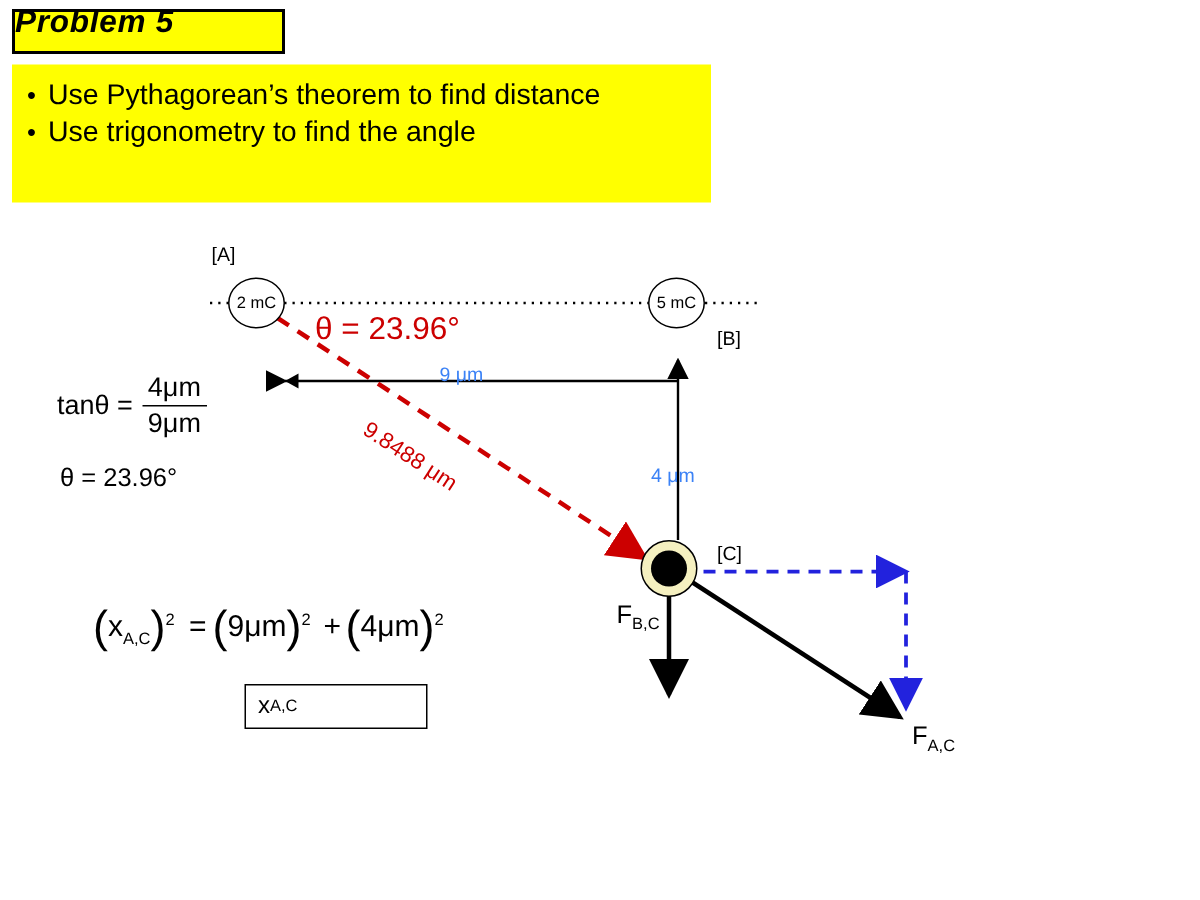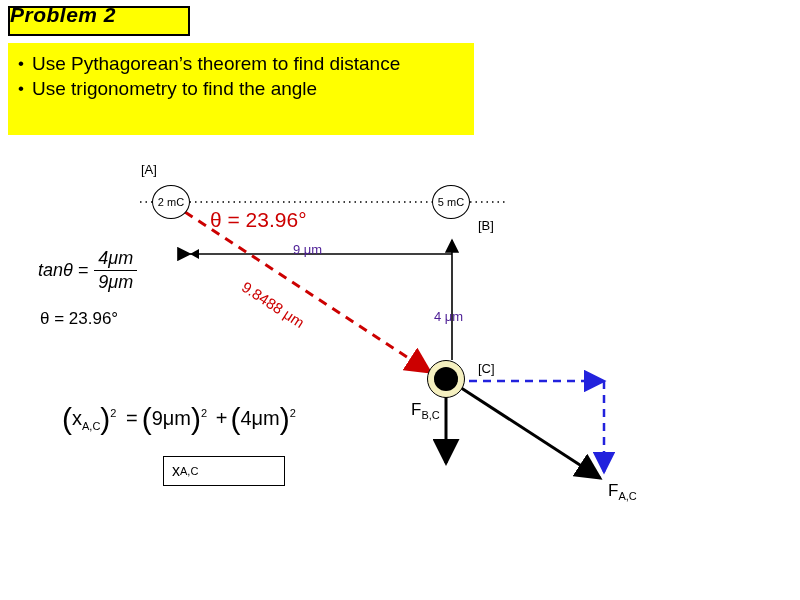--- a/index.html
+++ b/index.html
@@ -65,21 +65,21 @@
   .bullet-text {
     flex: 1;
   }
   .bullet-indent {
     padding-left: 14px;
   }
 
   
   .abs {
     position: absolute;
-    color: #4c1d95;
+    color: #3b82f6;
     white-space: nowrap;
   }
 
   
   .node-circle {
     position: absolute;
     border: 1px solid #000000;
     border-radius: 50%;
     background: #ffffff;
     box-sizing: border-box;
@@ -146,21 +146,20 @@
   .math sup { font-size: 11px; }
 
   
   #tan-block {
     position: absolute;
     left: 38px;
     top: 248px;
     display: flex;
     align-items: center;
     font-size: 18px;
-    font-style: italic;
   }
   #tan-block .frac {
     display: inline-flex;
     flex-direction: column;
     align-items: center;
     margin-left: 6px;
   }
   #tan-block .frac .num {
     padding: 0 4px 1px 4px;
   }
@@ -196,21 +195,21 @@
     height: 600px;
     pointer-events: none;
   }
 </style>
 </head>
 <body>
 
 <div id="slide">
 
   <div id="title-box"></div>
-  <div id="title-text">Problem 2</div>
+  <div id="title-text">Problem 5</div>
 
   <div id="bullet-box">
     <div class="bullet-line">
       <span class="bullet-dot">•</span>
       <span class="bullet-text">Use Pythagorean’s theorem to find distance</span>
     </div>
     <div class="bullet-line">
       <span class="bullet-dot">•</span>
       <span class="bullet-text">Use trigonometry to find the angle</span>
     </div>

